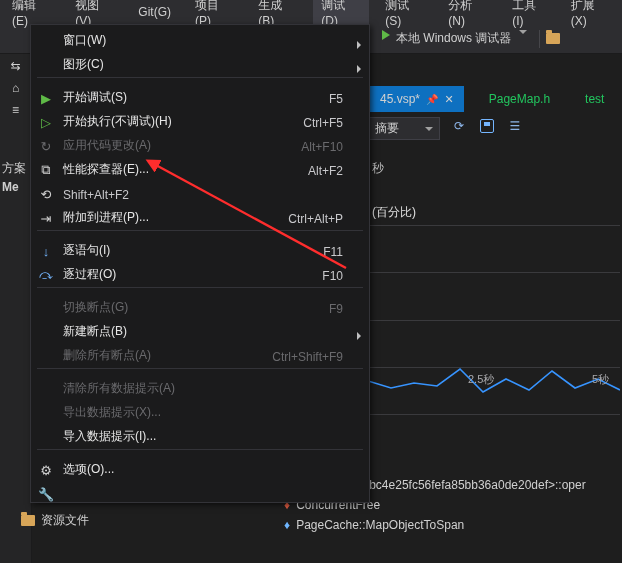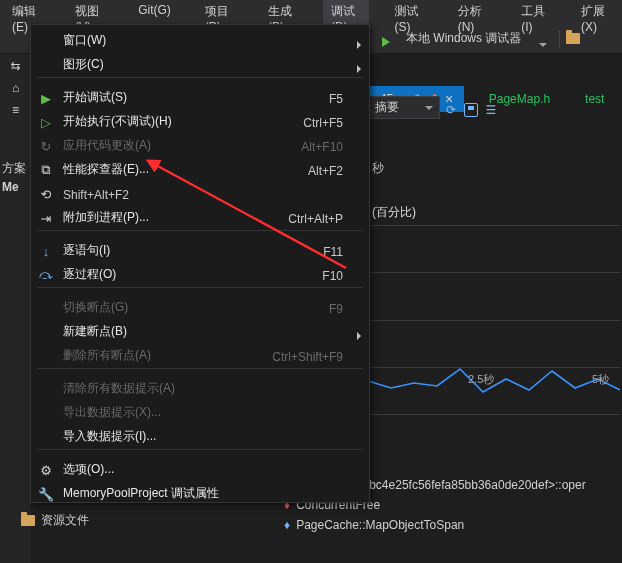--- a/index.html
+++ b/index.html
@@ -1,35 +1,35 @@
 <!DOCTYPE html>
 <html><head>
 <meta charset="utf-8">
 <style>
 *{margin:0;padding:0;box-sizing:border-box;font-family:"Microsoft YaHei","Segoe UI",sans-serif;font-size:12px;color:#d0d0d0;user-select:none}
 body{background:#1e1e1e;width:622px;height:563px;overflow:hidden;position:relative}
-.menubar{display:flex;align-items:flex-start;height:24px;background:#2d2d30;padding:0 4px;gap:18px}
+.menubar{display:flex;align-items:center;height:24px;background:#2d2d30;padding:0 4px;gap:8px}
 .menubar .mi{padding:3px 8px;color:#d0d0d0;cursor:default}
 .menubar .mi.hot{background:#3f3f46}
 .toolbar{display:flex;align-items:center;height:30px;background:#2d2d30;border-bottom:1px solid #1b1b1c;padding-left:376px;gap:6px}
 .play{width:0;height:0;border-left:8px solid #5fba47;border-top:5px solid transparent;border-bottom:5px solid transparent}
-.tb-btn{display:flex;align-items:flex-end;gap:16px;padding:2px 6px}
+.tb-btn{display:flex;align-items:flex-start;gap:6px;padding:2px 6px}
 .drop-arrow{width:0;height:0;border-left:4px solid transparent;border-right:4px solid transparent;border-top:4px solid #a0a0a0;margin-left:2px}
 .split{width:1px;height:18px;background:#46464a}
 .folder-ic{width:14px;height:11px;background:#d7a558;border-radius:1px;position:relative}
 .folder-ic::before{content:"";position:absolute;top:-3px;left:0;width:6px;height:3px;background:#d7a558;border-radius:1px 1px 0 0}
 .sidebar{position:absolute;left:0;top:54px;width:32px;height:509px;background:#252526;border-right:1px solid #1b1b1c;display:flex;flex-direction:column;align-items:center;padding-top:4px;gap:6px}
 .sidebar .sic{width:16px;height:16px;display:flex;align-items:center;justify-content:center;color:#cfcfcf}
 .tabstrip{position:absolute;left:32px;top:54px;height:26px;background:#0e70c0;color:#fff;display:flex;align-items:center;padding:0 8px;font-weight:500}
 .tabs-right{position:absolute;left:370px;top:86px;display:flex;align-items:flex-end;gap:15px}
 .doctab{padding:6px 10px;color:#22c55e}
 .doctab.active{background:#0e70c0;color:#fff;display:flex;align-items:center;gap:6px}
 .pin{font-size:10px;color:#d0d0d0}
 .xclose{font-size:11px;color:#d0d0d0}
-.summary-row{position:absolute;left:368px;top:96px;display:flex;align-items:flex-end;gap:2px}
+.summary-row{position:absolute;left:368px;top:117px;display:flex;align-items:flex-start;gap:10px}
 .summary-dd{display:flex;align-items:center;background:#2d2d30;border:1px solid #3f3f46;padding:2px 6px;gap:24px}
 .icon-btn{width:18px;height:18px;display:flex;align-items:center;justify-content:center;color:#8bb3e6}
 .save-ic{width:14px;height:14px;border:1px solid #75b6ff;border-radius:2px;position:relative}
 .save-ic::after{content:"";position:absolute;left:3px;top:2px;width:6px;height:4px;background:#75b6ff}
 .sec-label{position:absolute;left:372px;top:160px;color:#bfbfbf}
 .sec-label2{position:absolute;left:372px;top:204px;color:#e0e0e0}
 .chart{position:absolute;left:368px;top:225px;width:252px;height:144px}
 .grid-line{position:absolute;left:0;right:0;border-top:1px solid #3a3a3d}
 .axis-label{position:absolute;bottom:-18px;color:#a9a9ac;font-size:11px}
 .plot-line{position:absolute;left:0;top:0}
@@ -227,21 +227,20 @@
       <span class="dd-ic"></span>
       <span class="dd-label">导入数据提示(I)...</span>
     </div>
     <div class="dd-sep"></div>
     <div class="dd-row">
       <span class="dd-ic">⚙</span>
       <span class="dd-label">选项(O)...</span>
     </div>
     <div class="dd-row">
       <span class="dd-ic">🔧</span>
-      <span class="dd-label">MemoryPoolProject 调试属性</span>
     </div>
   </div>
 
 <svg class="arrow-annot" viewBox="0 0 220 120">
   <defs>
       <marker id="ah" markerWidth="10" markerHeight="10" refX="2" refY="3" orient="auto">
     <path d="M0,0 L6,3 L0,6 Z" fill="#ff2d2d"></path>
       </marker>
     </defs>
   <line x1="210" y1="112" x2="18" y2="8" stroke="#ff2d2d" stroke-width="2.4" marker-end="url(#ah)"></line>

